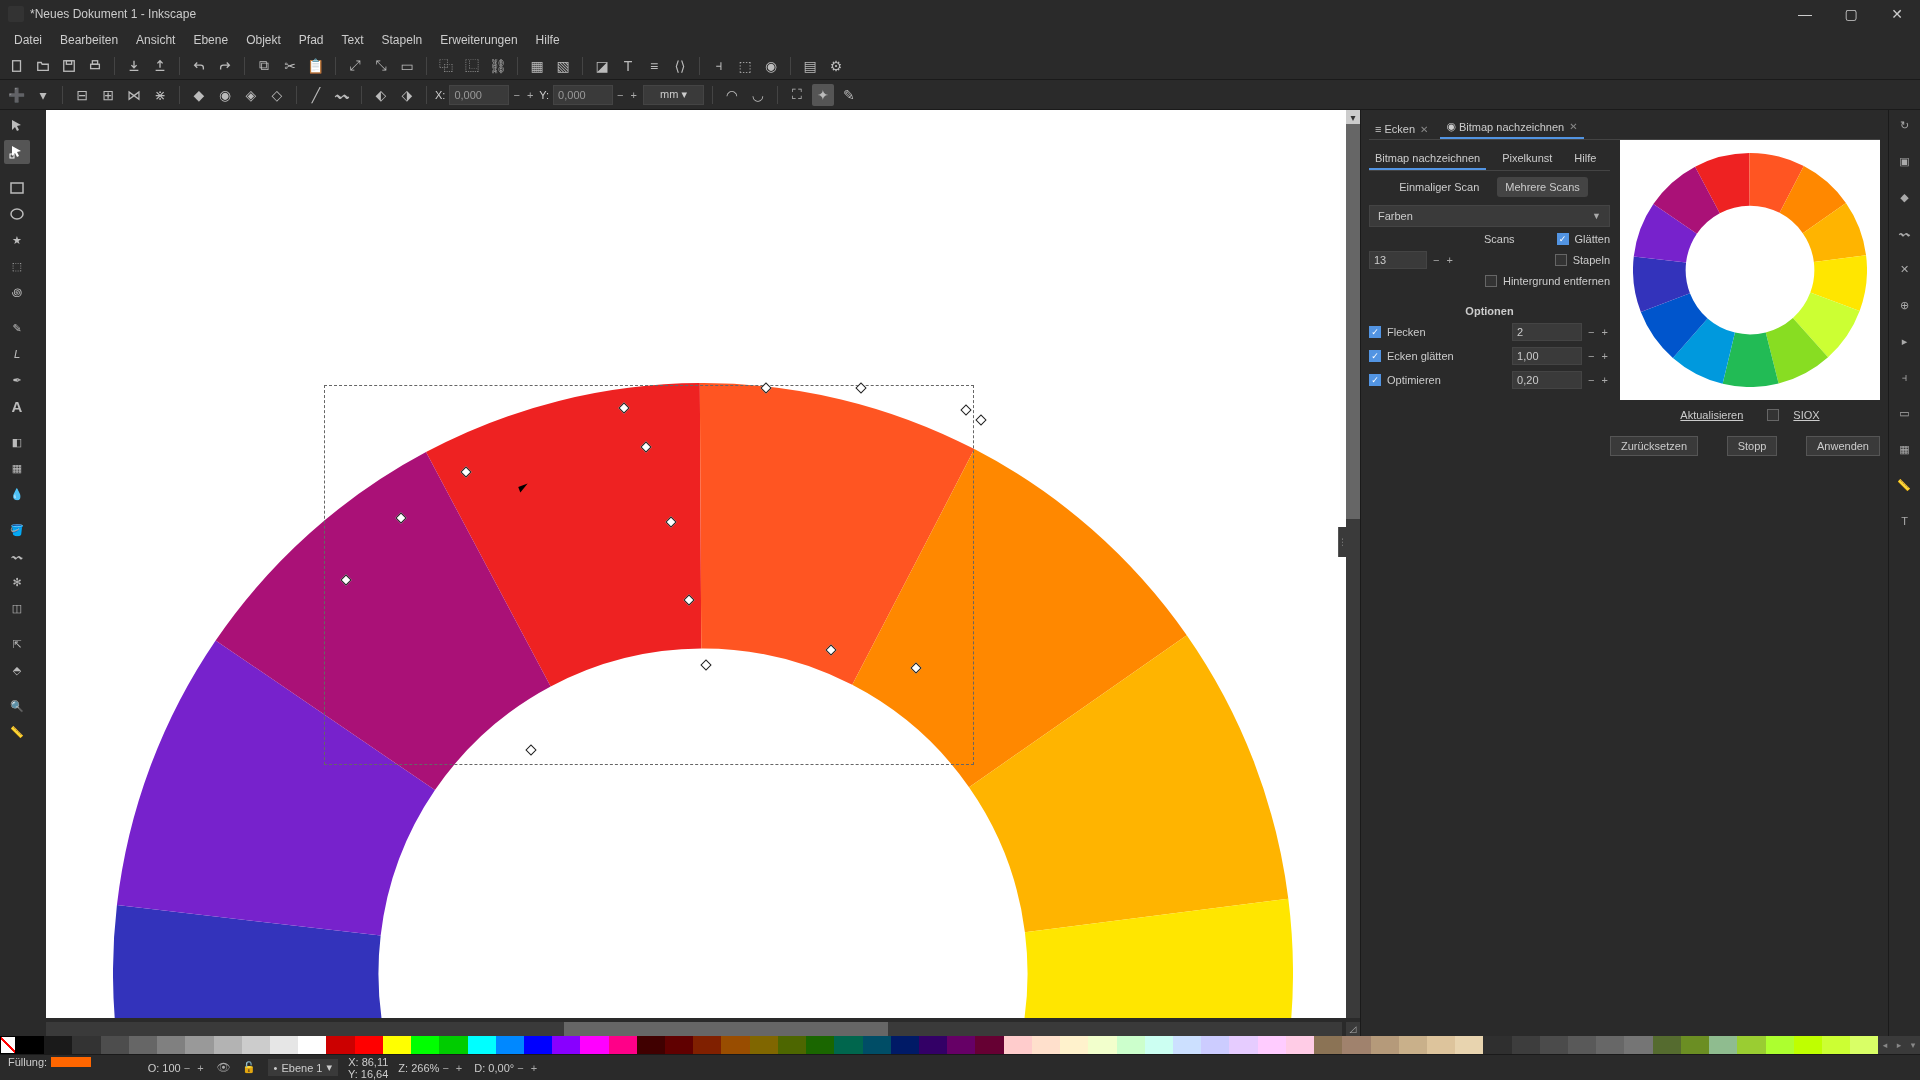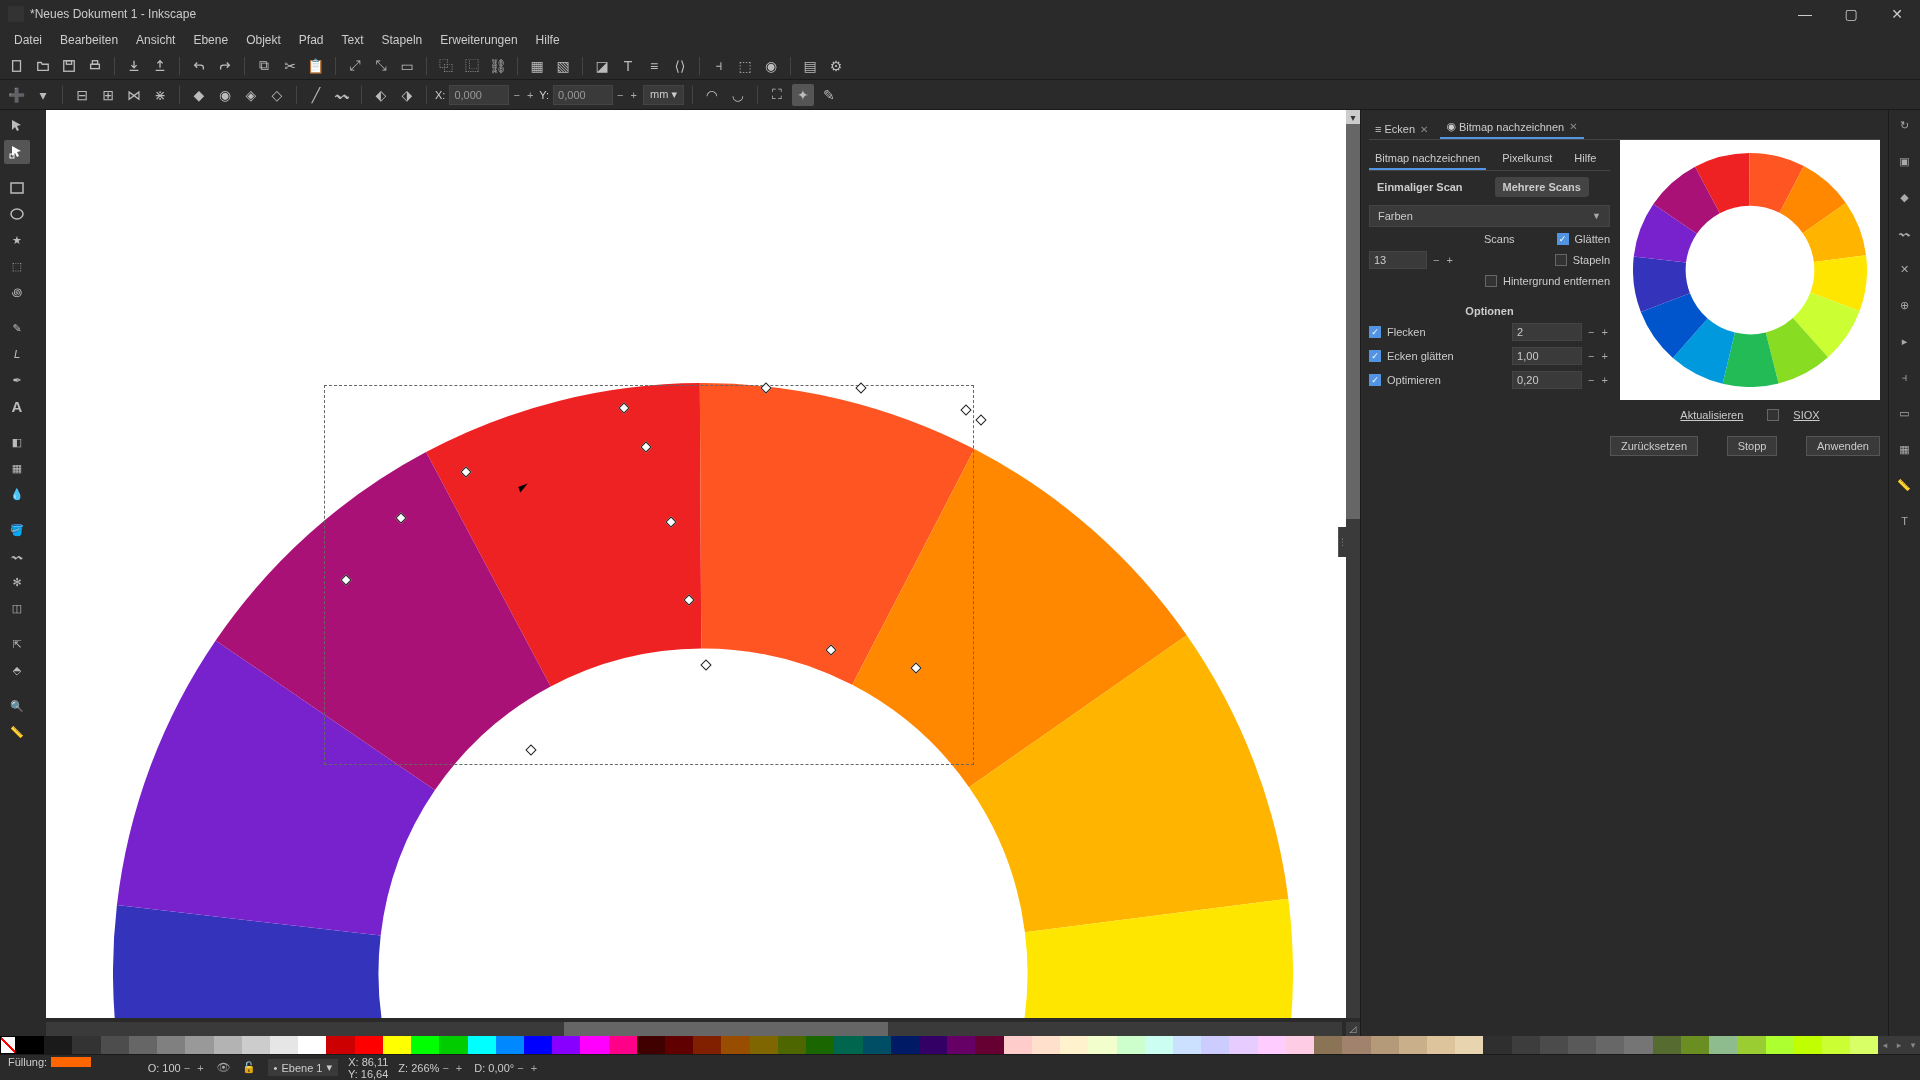--- a/index.html
+++ b/index.html
@@ -19,21 +19,21 @@
 .toolbar1 { height: 28px; background: #2a2a2a; border-bottom: 1px solid #1a1a1a; display: flex; align-items: center; padding: 0 6px; gap: 4px; }
 .tbtn { width: 22px; height: 22px; display: flex; align-items: center; justify-content: center; color: #bbb; font-size: 14px; border-radius: 2px; }
 .tbtn svg { width: 14px; height: 14px; }
 .sep { width: 1px; height: 18px; background: #444; margin: 0 4px; }
 
 
 .toolbar2 { height: 30px; background: #2a2a2a; border-bottom: 1px solid #1a1a1a; display: flex; align-items: center; padding: 0 6px; gap: 4px; }
 .coord { display: flex; align-items: center; gap: 4px; }
 .coord label { color: #ccc; font-size: 11px; }
 .coord .val { width: 60px; height: 20px; background: #3a3a3a; border: 1px solid #444; color: #999; padding: 0 4px; display: flex; align-items: center; font-size: 11px; }
-.unitsel { height: 20px; background: #3a3a3a; border: 1px solid #444; color: #ccc; padding: 0 6px; display: flex; align-items: center; font-size: 11px; }
+.unitsel { height: 20px; background: #3a3a3a; border: 1px solid #444; color: #ccc; padding: 0 16px; display: flex; align-items: center; font-size: 11px; }
 .tbtn.active { background: #555; }
 
 
 .main { display: flex; height: calc(1080px - 28px - 24px - 28px - 30px - 26px - 18px); }
 .left-tools { width: 34px; background: #2a2a2a; display: flex; flex-direction: column; padding-top: 4px; gap: 2px; align-items: center; }
 .ltool { width: 26px; height: 24px; display: flex; align-items: center; justify-content: center; color: #bbb; border-radius: 2px; }
 .ltool.active { background: #555; color: #fff; }
 .ltool svg { width: 16px; height: 16px; }
 
 
@@ -63,21 +63,21 @@
 
 .panel-tabs { display: flex; gap: 6px; border-bottom: 1px solid #444; height: 24px; align-items: flex-end; }
 .panel-tab { padding: 4px 6px; color: #ccc; display: flex; align-items: center; gap: 3px; font-size: 11px; }
 .panel-tab.active { border-bottom: 2px solid #5294e2; }
 .closex { color: #888; font-size: 10px; margin-left: 2px; }
 
 .subtabs { display: flex; gap: 10px; margin-top: 8px; border-bottom: 1px solid #444; }
 .subtab { padding: 4px 6px; color: #ccc; font-size: 11px; }
 .subtab.active { border-bottom: 2px solid #5294e2; }
 
-.scantabs { display: flex; gap: 24px; margin-top: 6px; justify-content: flex-start; font-weight: bold; }
+.scantabs { display: flex; gap: 10px; margin-top: 6px; justify-content: center; }
 .scantab { padding: 4px 8px; color: #ccc; font-size: 11px; }
 .scantab.active { background: #444; border-radius: 3px; }
 
 .dropdown { margin-top: 8px; background: #3a3a3a; border: 1px solid #444; height: 22px; display: flex; align-items: center; padding: 0 8px; justify-content: space-between; color: #ccc; }
 .dropdown .arrow { font-size: 9px; color: #aaa; }
 
 .opt-row { display: flex; align-items: center; margin-top: 6px; gap: 6px; }
 .opt-row.right-align { justify-content: flex-end; }
 .chk { width: 12px; height: 12px; border: 1px solid #666; display: inline-flex; align-items: center; justify-content: center; background: #333; }
 .chk.on { background: #5294e2; border-color: #5294e2; }

